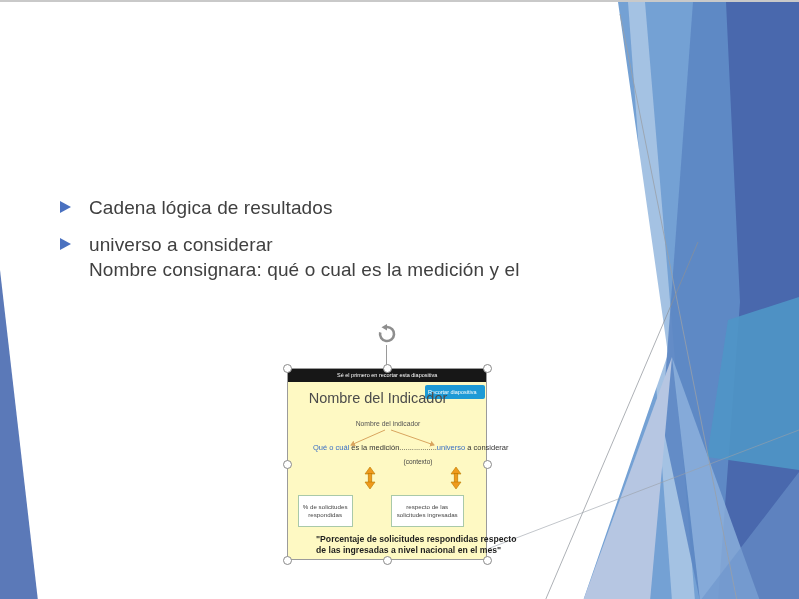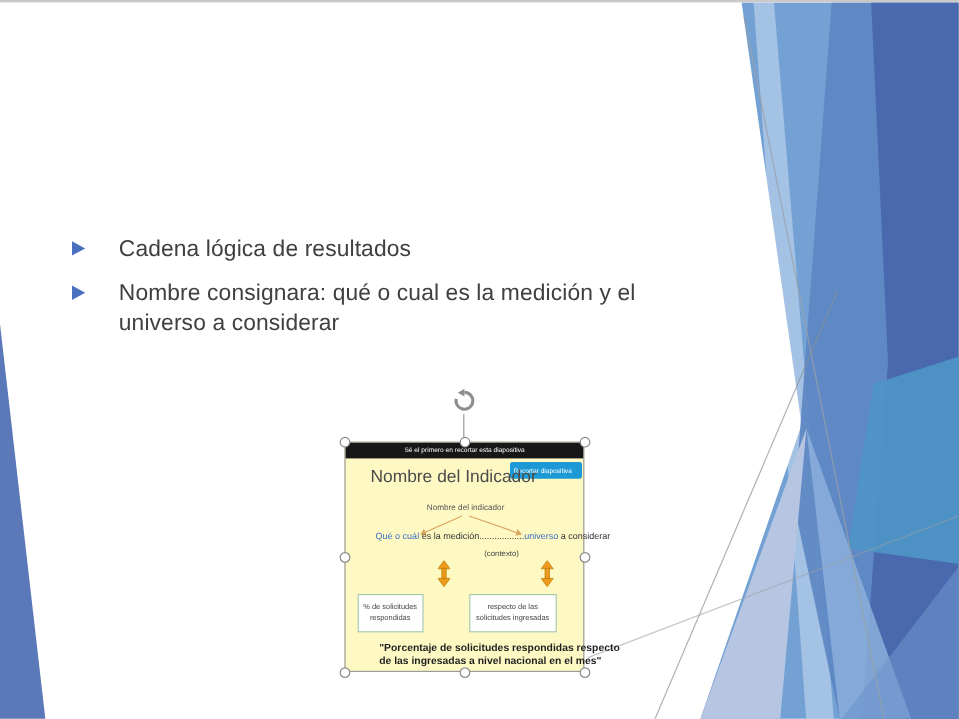--- a/index.html
+++ b/index.html
@@ -3,21 +3,21 @@
 <meta charset="utf-8">
 <style>
   html,body{margin:0;padding:0;}
   body{width:799px;height:599px;overflow:hidden;background:#fff;
        font-family:"Liberation Sans","DejaVu Sans",sans-serif;position:relative;}
   .slide{position:absolute;inset:0;background:#fff;border-top:2px solid #c9c9c9;box-sizing:border-box;}
   .deco{position:absolute;top:0;left:0;width:799px;height:599px;pointer-events:none;}
 
   
   .content{position:absolute;left:60px;top:193px;width:545px;}
-  .bullet{display:flex;gap:28px;margin-bottom:12px;}
+  .bullet{display:flex;gap:18px;margin-bottom:12px;}
   .tri{width:0;height:0;border-left:11px solid #4a71c0;border-top:6.5px solid transparent;
        border-bottom:6.5px solid transparent;margin-top:6px;flex:0 0 auto;}
   .blines{color:#404040;font-size:19px;line-height:25px;letter-spacing:.1px;}
 
   
   .picture{position:absolute;left:287px;top:366px;width:200px;height:192px;background:#fef9c3;
            border:1px solid #9b9b9b;box-sizing:border-box;}
   .pic-banner{position:absolute;top:0;left:0;right:0;height:13px;background:#171717;color:#fff;
               display:flex;align-items:center;justify-content:center;white-space:nowrap;}
   .t-banner{font-size:10px;transform:scale(.55);transform-origin:50% 50%;}
@@ -75,22 +75,22 @@
   <div class="content">
     <div class="bullet">
       <span class="tri"></span>
       <div class="blines">
         <div>Cadena lógica de resultados</div>
       </div>
     </div>
     <div class="bullet">
       <span class="tri"></span>
       <div class="blines">
+        <div>universo a considerar</div>
         <div>Nombre consignara: qué o cual es la medición y el</div>
-        <div>universo a considerar</div>
       </div>
     </div>
   </div>
 
   <div class="picture">
     <div class="pic-banner">
       <span class="t-banner">Sé el primero en recortar esta diapositiva</span>
     </div>
     <div class="crop-btn">
       <svg width="7" height="7" viewBox="0 0 8 8">

